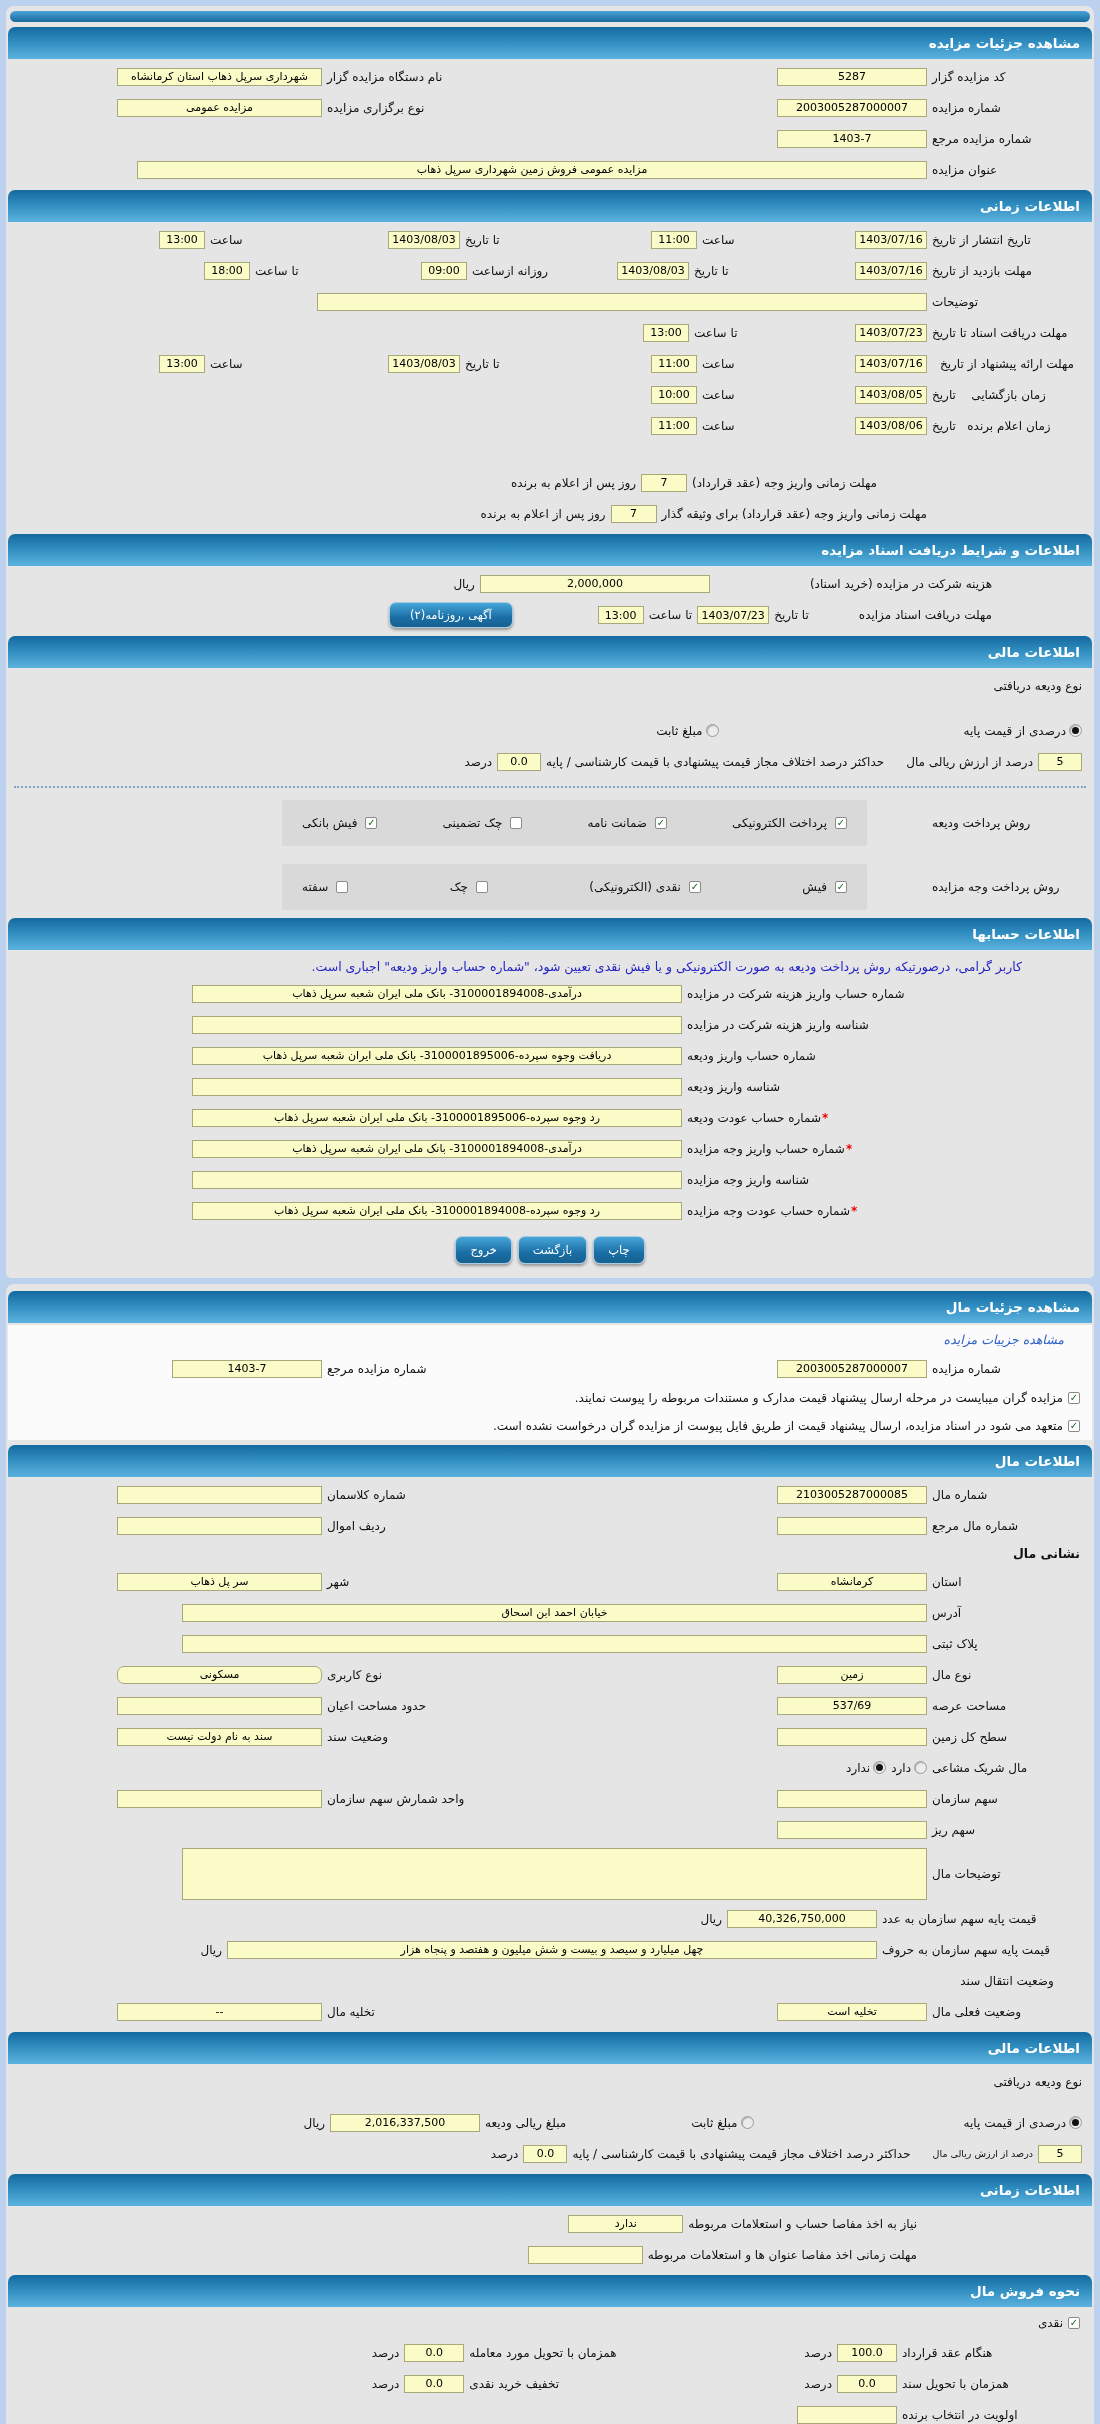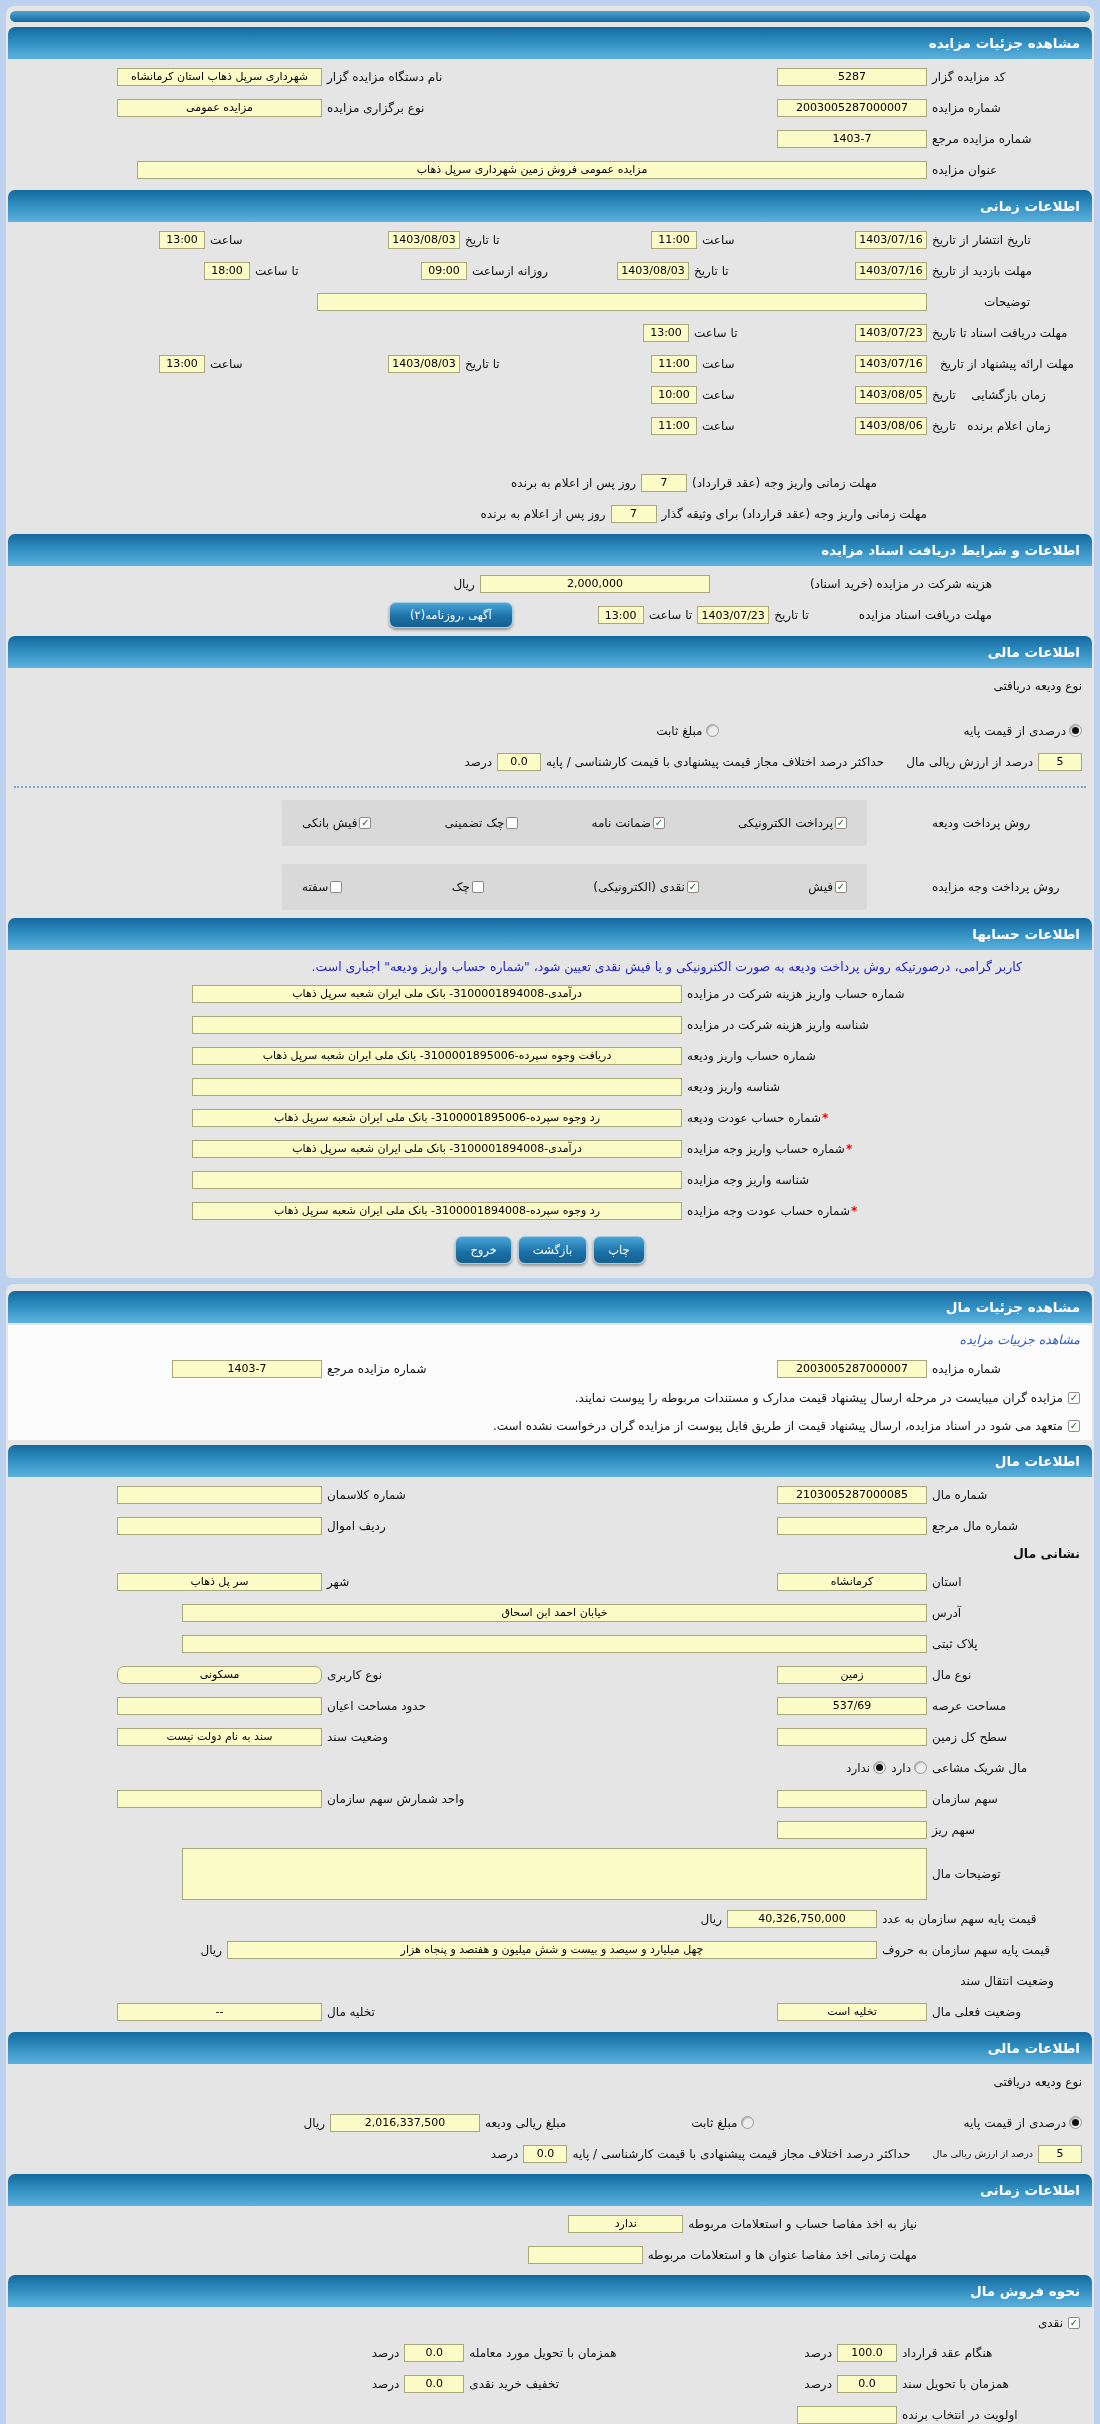--- a/index.html
+++ b/index.html
@@ -24,26 +24,26 @@
     justify-content:center;overflow:hidden;white-space:nowrap;flex-shrink:0;box-sizing:border-box;color:#000;}
   .fld.area{align-items:center;}
   .spacer{flex-shrink:0;height:1px;display:inline-block;}
   .radioitem{display:flex;align-items:center;gap:3px;font-size:12px;white-space:nowrap;flex-shrink:0;}
   .radio{width:11px;height:11px;border-radius:50%;background:#ececec;border:1px solid #9a9a9a;
     box-shadow:inset 1px 1px 1px rgba(0,0,0,.25);position:relative;flex-shrink:0;}
   .radio.on::after{content:"";position:absolute;inset:2px;border-radius:50%;background:#111;}
   .box{width:12px;height:12px;background:#fff;border:1px solid #8a8a8a;border-radius:2px;
     display:inline-flex;align-items:center;justify-content:center;flex-shrink:0;box-sizing:border-box;}
   .box.on::after{content:"✓";font-size:10px;font-weight:bold;color:#1f5f1f;line-height:1;}
-  .chk{display:flex;align-items:center;gap:2px;font-size:12px;white-space:nowrap;}
+  .chk{display:flex;align-items:center;gap:8px;font-size:12px;white-space:nowrap;}
   .chkpanel{background:#d9d9d9;display:flex;justify-content:space-between;align-items:center;
     padding:16px 20px;box-sizing:border-box;flex-shrink:0;border-radius:2px;}
   .checkline{display:flex;align-items:center;gap:5px;padding:3px 12px;font-size:12px;min-height:22px;}
   .checkline.white{background:#fbfbfb;}
-  .linkline{padding:4px 12px;min-height:20px;}
+  .linkline{padding:4px 28px;min-height:20px;}
   .linkline.white{background:#fbfbfb;}
   .link{color:#2d5fc8;font-style:italic;font-size:12.5px;cursor:pointer;}
   .subtitle{font-weight:bold;font-size:12.5px;padding:5px 12px;}
   .note{color:#2525c8;font-size:12.5px;padding:7px 70px 4px 12px;}
   .dots{border-top:2px dotted #7aa3cc;margin:9px 6px;}
   .gap{width:100%;}
   .btnrow{display:flex;justify-content:center;gap:6px;padding:10px 0 8px 0;}
   .btn{background:linear-gradient(180deg,#47a6d8 0%,#1a6ea6 60%,#15618f 100%);color:#fff;
     border:1px solid #a8cbe4;border-radius:7px;font-size:11.5px;font-family:inherit;
     padding:6px 14px;box-shadow:0 2px 3px rgba(0,0,0,.35);cursor:pointer;}
@@ -103,21 +103,21 @@
         <span class="lbl" style="width: 56px;"><span>تا تاریخ</span></span>
         <div class="fld" style="width: 72px;">1403/08/03</div>
         <span class="spacer" style="width: 40px;"></span>
         <span class="lbl" style="width: 95px;"><span>روزانه ازساعت</span></span>
         <div class="fld" style="width: 46px;">09:00</div>
         <span class="spacer" style="width: 100px;"></span>
         <span class="lbl" style="width: 56px;"><span>تا ساعت</span></span>
         <div class="fld" style="width: 46px;">18:00</div>
       </div>
       <div class="row">
-        <span class="lbl" style="width: 150px; text-align: center;"><span>توضیحات</span></span>
+        <span class="lbl" style="width: 150px;"><span>توضیحات</span></span>
         <div class="fld" style="width: 610px;"></div>
       </div>
       <div class="row">
         <span class="lbl" style="width: 150px;"><span>مهلت دریافت اسناد  تا تاریخ</span></span>
         <div class="fld" style="width: 72px;">1403/07/23</div>
         <span class="spacer" style="width: 95px;"></span>
         <span class="lbl" style="width: 56px;"><span>تا ساعت</span></span>
         <div class="fld" style="width: 46px;">13:00</div>
       </div>
       <div class="row">

